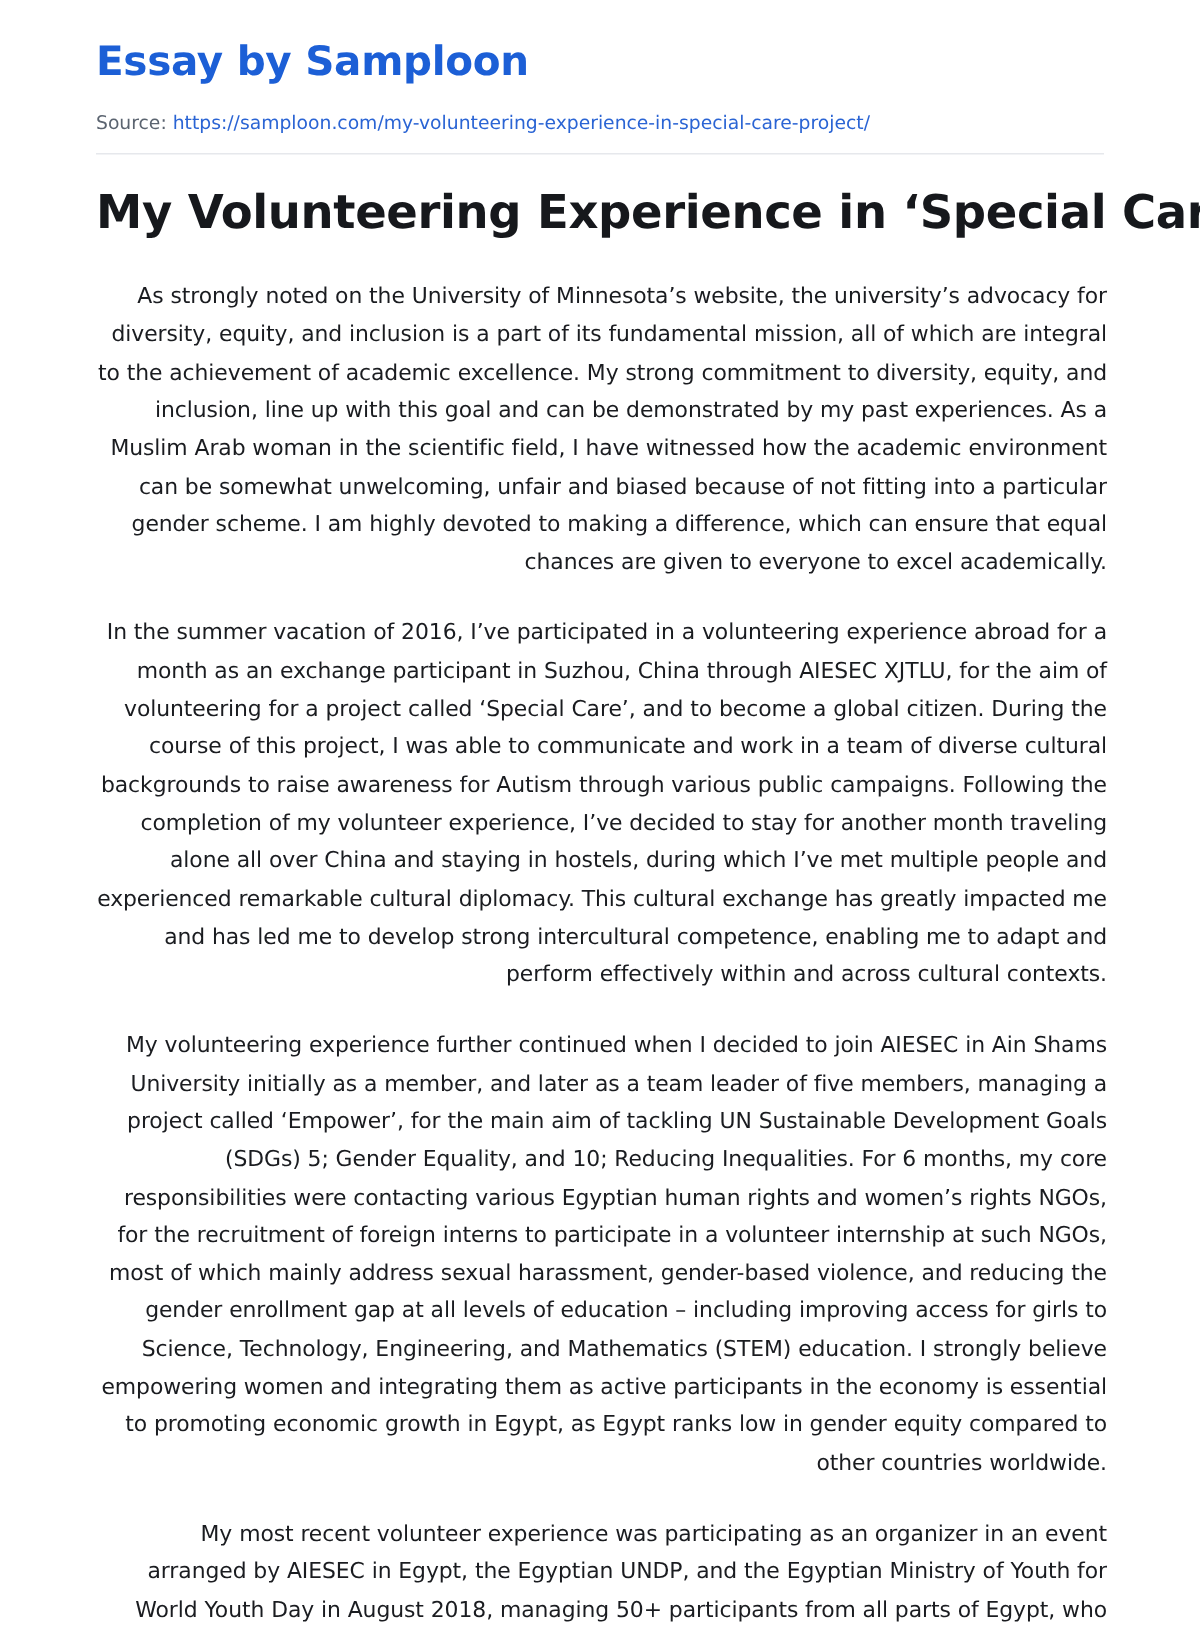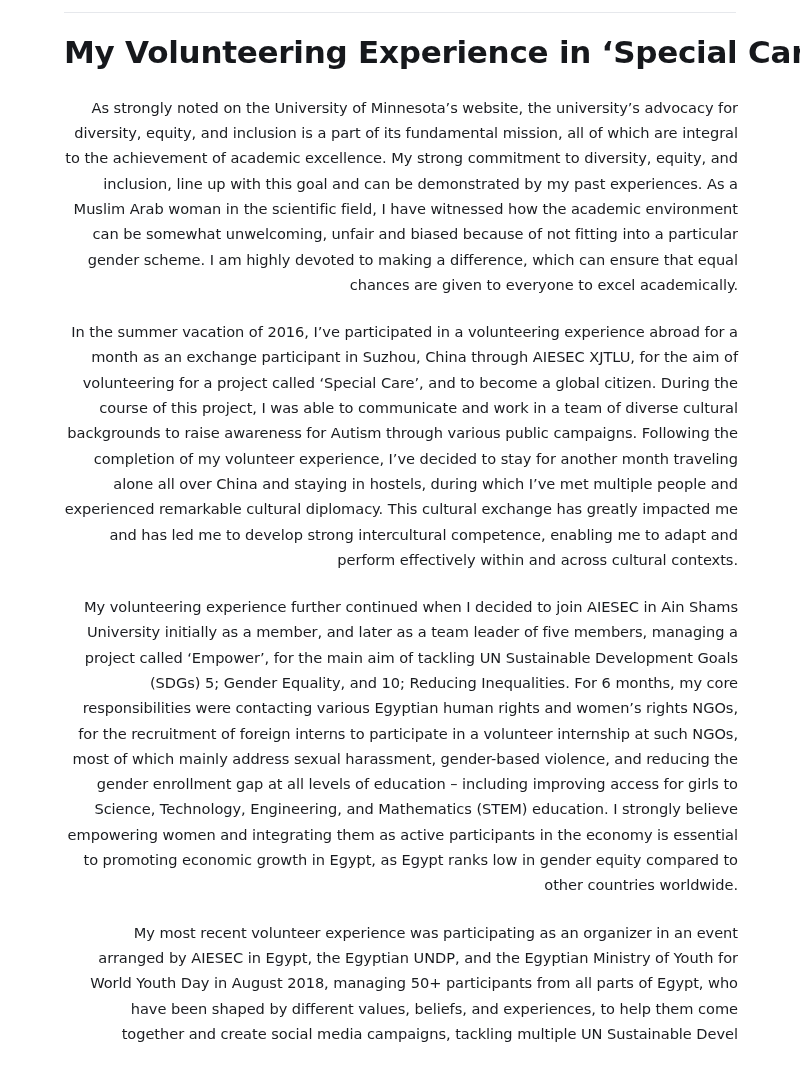--- a/index.html
+++ b/index.html
@@ -91,20 +91,28 @@
   }
   .body-copy p:last-child {
     margin-bottom: 0;
   }
 </style>
 </head>
 <body>
 
 <div class="page">
 
+  <div class="header">
+    <div class="brand">Essay by Samploon</div>
+
+    <div class="source-line">
+      <span class="source-label">Source:</span>
+      <a class="source-url" href="#">https://samploon.com/my-volunteering-experience-in-special-care-project/</a>
+    </div>
+  </div>
 
   <div class="divider"></div>
 
   <div class="article">
     <h1 class="article-title">My Volunteering Experience in ‘Special Care’ Project</h1>
 
     <div class="body-copy">
       <p>As strongly noted on the University of Minnesota’s website, the university’s advocacy for diversity, equity, and inclusion is a part of its fundamental mission, all of which are integral to the achievement of academic excellence. My strong commitment to diversity, equity, and inclusion, line up with this goal and can be demonstrated by my past experiences. As a Muslim Arab woman in the scientific field, I have witnessed how the academic environment can be somewhat unwelcoming, unfair and biased because of not fitting into a particular gender scheme. I am highly devoted to making a difference, which can ensure that equal chances are given to everyone to excel academically.</p>
       <p>In the summer vacation of 2016, I’ve participated in a volunteering experience abroad for a month as an exchange participant in Suzhou, China through AIESEC XJTLU, for the aim of volunteering for a project called ‘Special Care’, and to become a global citizen. During the course of this project, I was able to communicate and work in a team of diverse cultural backgrounds to raise awareness for Autism through various public campaigns. Following the completion of my volunteer experience, I’ve decided to stay for another month traveling alone all over China and staying in hostels, during which I’ve met multiple people and experienced remarkable cultural diplomacy. This cultural exchange has greatly impacted me and has led me to develop strong intercultural competence, enabling me to adapt and perform effectively within and across cultural contexts.</p>
       <p>My volunteering experience further continued when I decided to join AIESEC in Ain Shams University initially as a member, and later as a team leader of five members, managing a project called ‘Empower’, for the main aim of tackling UN Sustainable Development Goals (SDGs) 5; Gender Equality, and 10; Reducing Inequalities. For 6 months, my core responsibilities were contacting various Egyptian human rights and women’s rights NGOs, for the recruitment of foreign interns to participate in a volunteer internship at such NGOs, most of which mainly address sexual harassment, gender-based violence, and reducing the gender enrollment gap at all levels of education – including improving access for girls to Science, Technology, Engineering, and Mathematics (STEM) education. I strongly believe empowering women and integrating them as active participants in the economy is essential to promoting economic growth in Egypt, as Egypt ranks low in gender equity compared to other countries worldwide.</p>

